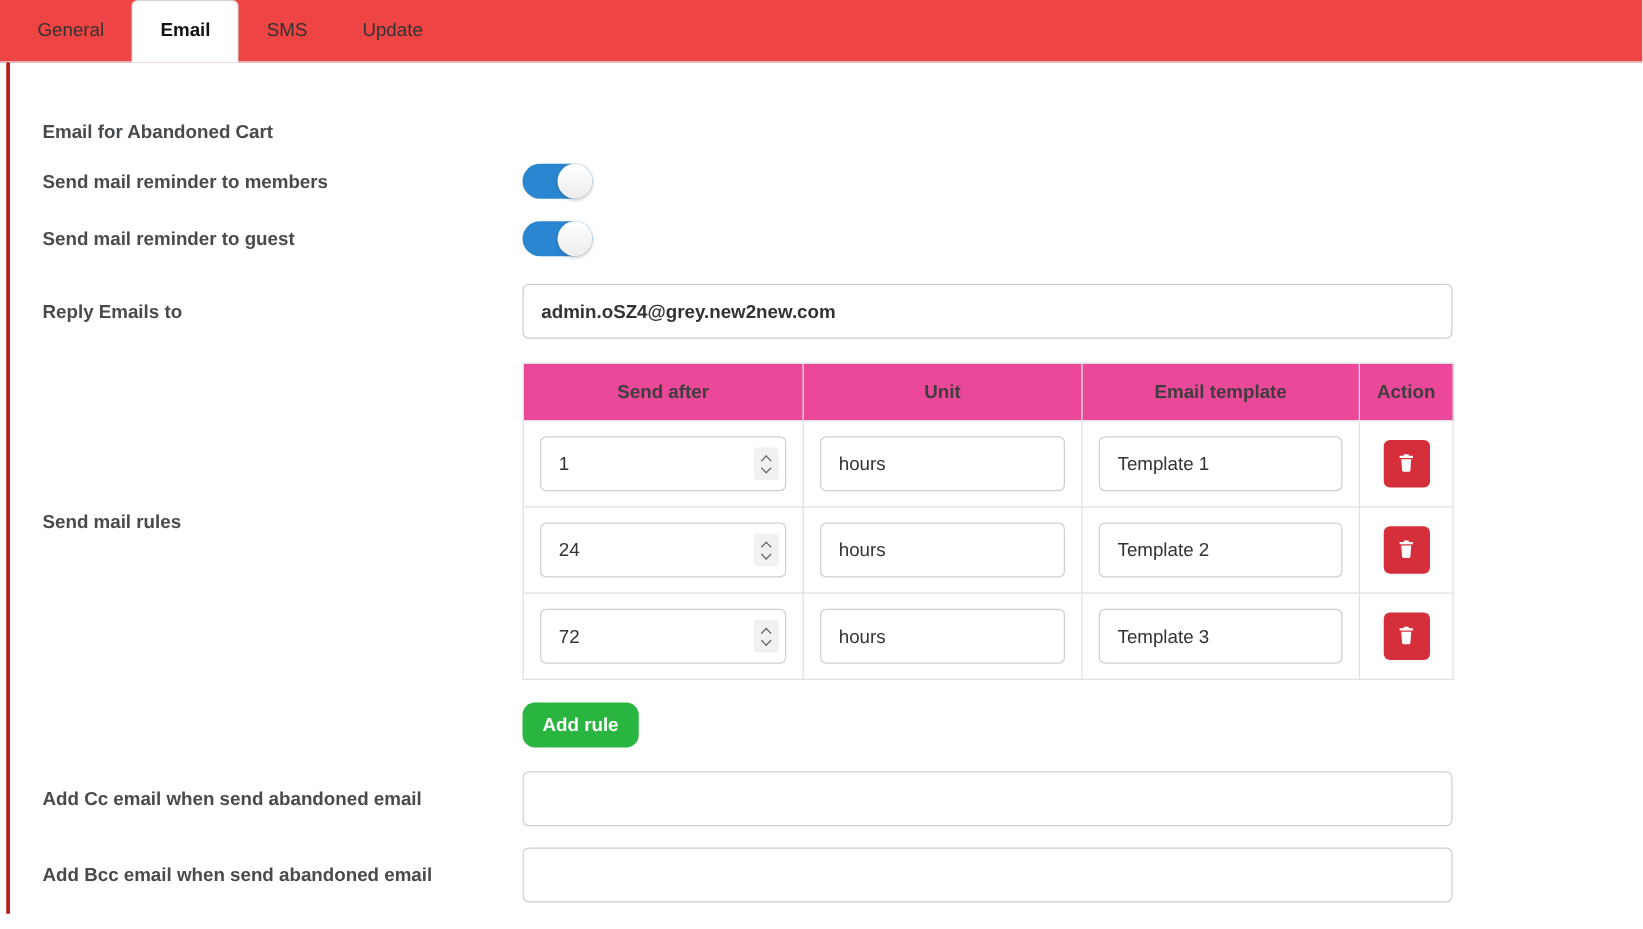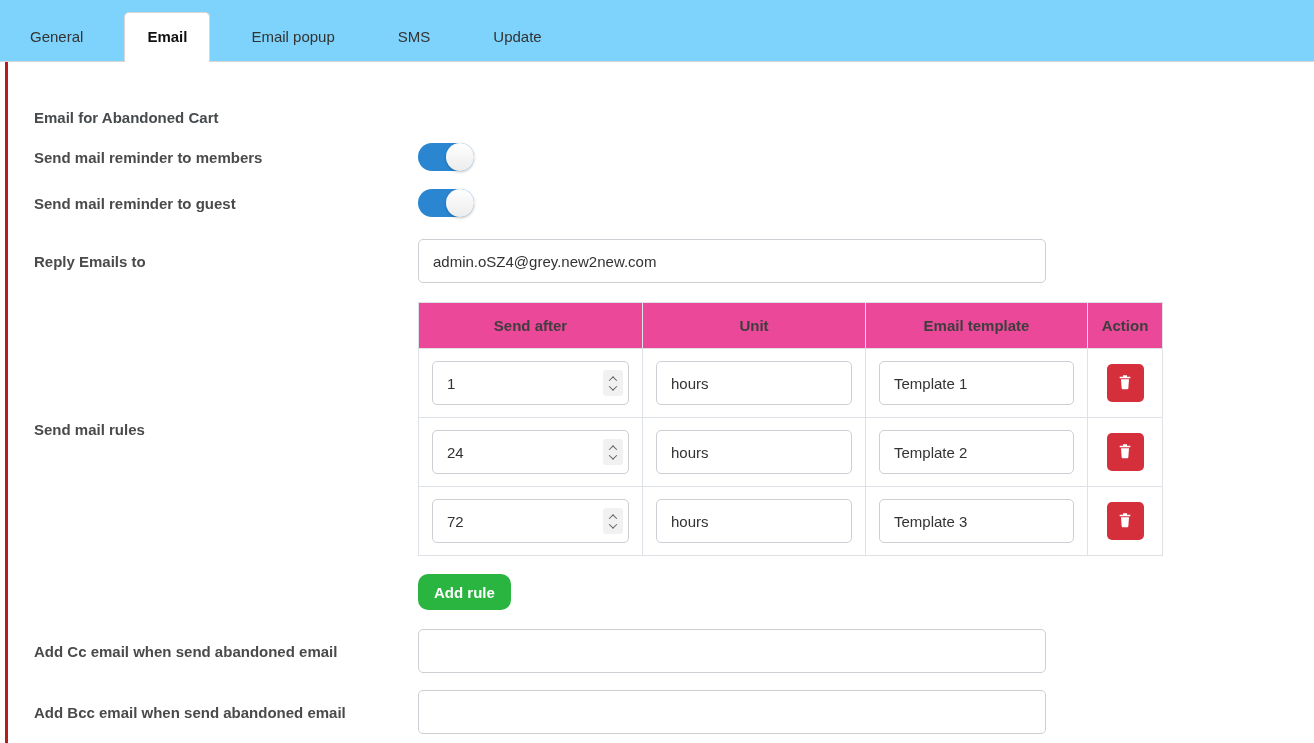--- a/index.html
+++ b/index.html
@@ -1,21 +1,21 @@
 <!DOCTYPE html>
 <html><head>
 <meta charset="utf-8">
 <style>
   * { margin:0; padding:0; box-sizing:border-box; }
   html,body { width:1314px; height:743px; background:#fff; overflow:hidden;
     font-family:"Liberation Sans", sans-serif; color:#4a4a4a; }
 
   
-  .tabbar { height:62px; background:#7dd3fc; border-bottom:1px solid #d6d6d6;
-    display:flex; align-items:flex-end; padding-left:8px;gap:19px; }
+  .tabbar { height:50px; background:#ef4444; border-bottom:1px solid #d6d6d6;
+    display:flex; align-items:flex-end; padding-left:8px; }
   .tab { padding:15px 22px 16px; font-size:15px; color:#333; cursor:pointer;
     position:relative; bottom:0; }
   .tab.active { background:#fff; font-weight:bold; color:#111;
     border:1px solid #d6d6d6; border-bottom:none; border-radius:5px 5px 0 0;
     margin-bottom:-1px; padding-bottom:17px; }
 
   
   .panel { margin-left:5px; border-left:3px solid #b91c1c;
     padding-top:48px; height:681px; }
   .heading { padding-left:26px; font-size:15px; font-weight:bold; color:#464a4c;
@@ -31,21 +31,21 @@
   .toggle { width:56px; height:28px; border-radius:14px; background:#2b86d2;
     position:relative; cursor:pointer; }
   .toggle .knob { position:absolute; right:0; top:0; width:28px; height:28px;
     border-radius:50%; background:linear-gradient(180deg,#ffffff,#ececec);
     box-shadow:0 1px 3px rgba(0,0,0,.25); }
 
   
   .inp { height:44px; border:1px solid #ccd0d4; border-radius:5px;
     font-family:"Liberation Sans", sans-serif; font-size:15px; color:#333;
     padding:0 14px; background:#fff; outline:none; }
-  .inp.wide { width:628px; }
+  .inp.wide { width:744px;font-weight:bold; }
 
   
   table.rules { border-collapse:collapse; table-layout:fixed; width:744px; }
   .rules col.c1{width:224px}.rules col.c2{width:223px}.rules col.c3{width:222px}
   .rules col.c4{width:75px}
   .rules th, .rules td { border:1px solid #dee2e6; }
   .rules th { background:#ec4899; font-size:15px; font-weight:bold; color:#3e3e3e;
     text-align:center; padding:14px 8px; }
   .rules td { padding:12px 13px; background:#fff; vertical-align:middle; }
   .rules td .inp { width:100%; }
@@ -69,21 +69,20 @@
     border:none; border-radius:10px; font-family:"Liberation Sans", sans-serif;
     font-size:15px; font-weight:bold; cursor:pointer; }
   .offset { margin-left:410px; }
 </style>
 </head>
 <body>
 
 <div class="tabbar">
   <div class="tab">General</div>
   <div class="tab active">Email</div>
-  <div class="tab">Email popup</div>
   <div class="tab">SMS</div>
   <div class="tab">Update</div>
 </div>
 
 <div class="panel">
 
   <div class="heading">Email for Abandoned Cart</div>
 
   <div class="frow mb18">
     <div class="flabel">Send mail reminder to members</div>

